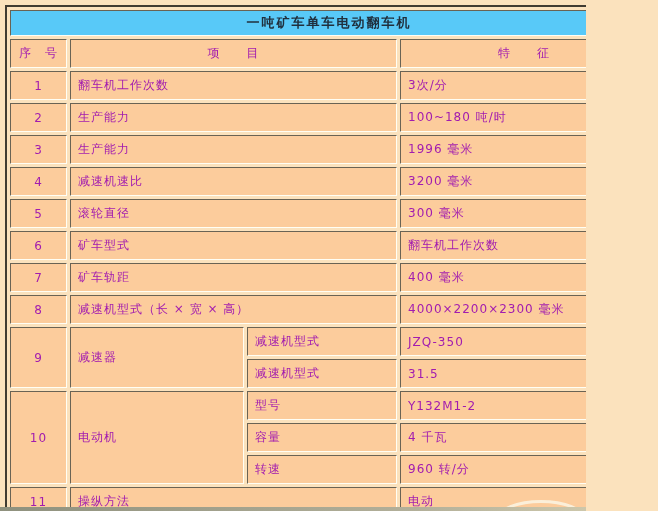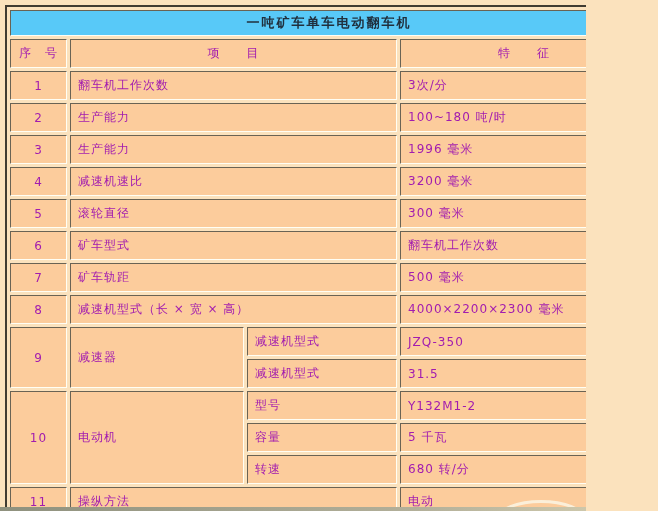--- a/index.html
+++ b/index.html
@@ -117,21 +117,21 @@
         <td>300 毫米</td>
       </tr>
       <tr>
         <td class="center">6</td>
         <td colspan="2">矿车型式</td>
         <td>翻车机工作次数</td>
       </tr>
       <tr>
         <td class="center">7</td>
         <td colspan="2">矿车轨距</td>
-        <td>500 毫米</td>
+        <td>400 毫米</td>
       </tr>
       <tr>
         <td class="center">8</td>
         <td colspan="2">减速机型式（长 × 宽 × 高）</td>
         <td>4000×2200×2300 毫米</td>
       </tr>
 
       <tr>
         <td class="center" rowspan="2">9</td>
         <td rowspan="2">减速器</td>
@@ -144,25 +144,25 @@
       </tr>
 
       <tr>
         <td class="center" rowspan="3">10</td>
         <td rowspan="3">电动机</td>
         <td>型号</td>
         <td>Y132M1-2</td>
       </tr>
       <tr>
         <td>容量</td>
-        <td>5 千瓦</td>
+        <td>4 千瓦</td>
       </tr>
       <tr>
         <td>转速</td>
-        <td>680 转/分</td>
+        <td>960 转/分</td>
       </tr>
 
       <tr>
         <td class="center">11</td>
         <td colspan="2">操纵方法</td>
         <td>电动</td>
       </tr>
 
     </tbody>
   </table>

